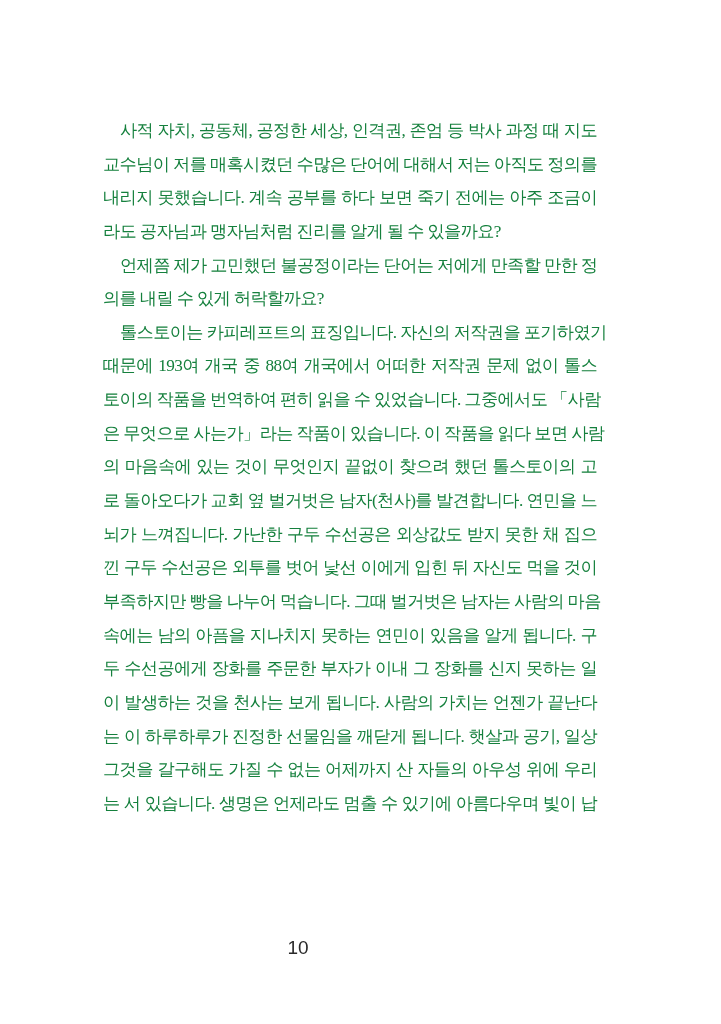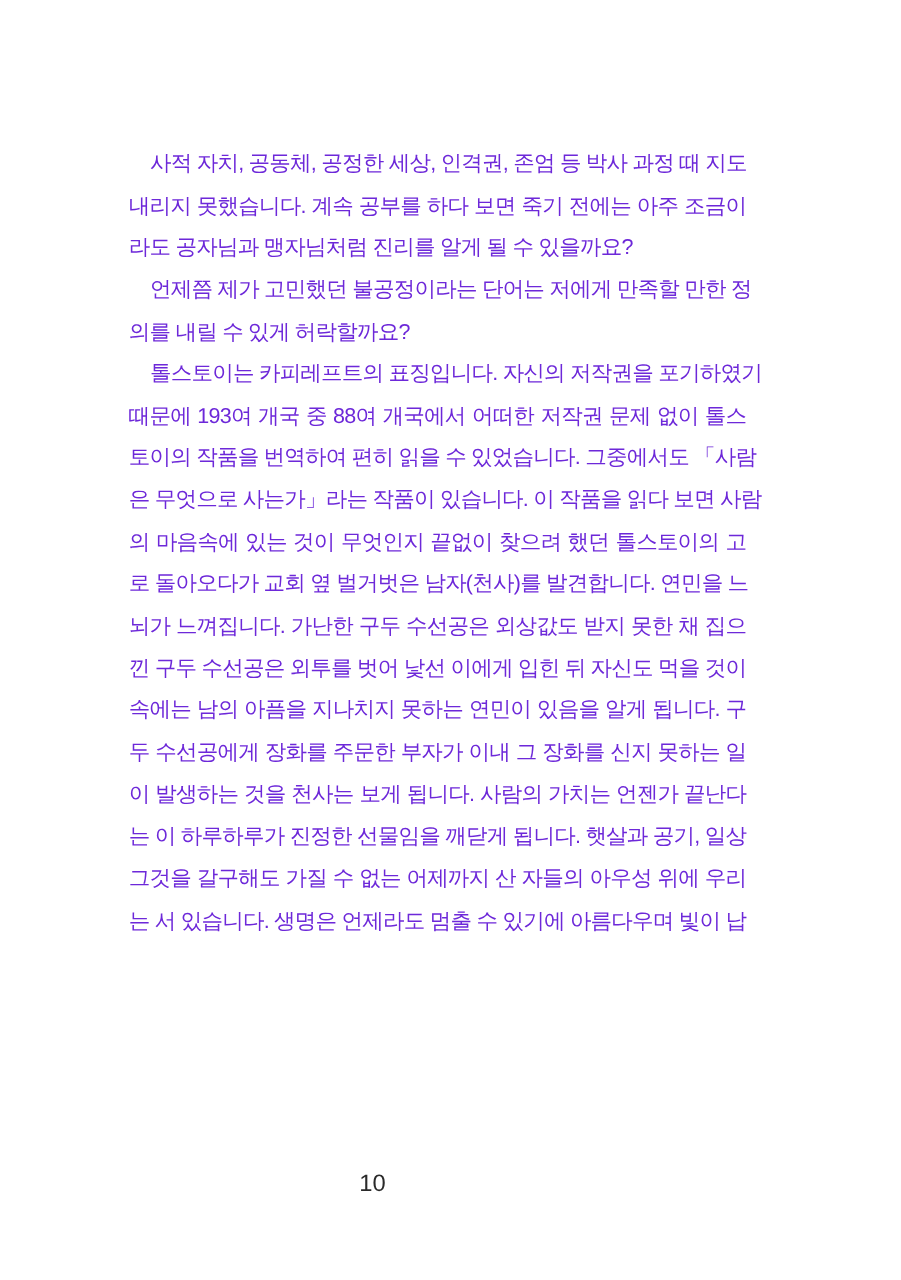--- a/index.html
+++ b/index.html
@@ -18,23 +18,23 @@
       left: 0; top: 0;
       width: 721px;
       height: 1024px;
       background: #ffffff;
     }
     .body-text {
       position: absolute;
       left: 103px;
       top: 114px;
       width: 494px;
-      font-family: Liberation Sans, sans-serif;
+      font-family: Liberation Serif, serif;
       font-size: 17.2px;
-      color: #6d28d9;
+      color: #15803d;
       line-height: 33.65px;
       letter-spacing: -0.6px;
     }
     .line {
       display: block;
       white-space: nowrap;
       text-align: justify;
       text-align-last: justify;
       height: 33.65px;
     }
@@ -55,34 +55,36 @@
       color: #2a2a2a;
     }
   </style>
 </head>
 <body>
 
 <div class="page">
   <div class="body-text">
 
     <span class="line indent">사적 자치, 공동체, 공정한 세상, 인격권, 존엄 등 박사 과정 때 지도</span>
+    <span class="line">교수님이 저를 매혹시켰던 수많은 단어에 대해서 저는 아직도 정의를</span>
     <span class="line">내리지 못했습니다. 계속 공부를 하다 보면 죽기 전에는 아주 조금이</span>
     <span class="line last">라도 공자님과 맹자님처럼 진리를 알게 될 수 있을까요?</span>
 
     <span class="line indent">언제쯤 제가 고민했던 불공정이라는 단어는 저에게 만족할 만한 정</span>
     <span class="line last">의를 내릴 수 있게 허락할까요?</span>
 
     <span class="line indent">톨스토이는 카피레프트의 표징입니다. 자신의 저작권을 포기하였기</span>
     <span class="line">때문에 193여 개국 중 88여 개국에서 어떠한 저작권 문제 없이 톨스</span>
     <span class="line">토이의 작품을 번역하여 편히 읽을 수 있었습니다. 그중에서도 「사람</span>
     <span class="line">은 무엇으로 사는가」라는 작품이 있습니다. 이 작품을 읽다 보면 사람</span>
     <span class="line">의 마음속에 있는 것이 무엇인지 끝없이 찾으려 했던 톨스토이의 고</span>
     <span class="line">로 돌아오다가 교회 옆 벌거벗은 남자(천사)를 발견합니다. 연민을 느</span>
     <span class="line">뇌가 느껴집니다. 가난한 구두 수선공은 외상값도 받지 못한 채 집으</span>
     <span class="line">낀 구두 수선공은 외투를 벗어 낯선 이에게 입힌 뒤 자신도 먹을 것이</span>
+    <span class="line">부족하지만 빵을 나누어 먹습니다. 그때 벌거벗은 남자는 사람의 마음</span>
     <span class="line">속에는 남의 아픔을 지나치지 못하는 연민이 있음을 알게 됩니다. 구</span>
     <span class="line">두 수선공에게 장화를 주문한 부자가 이내 그 장화를 신지 못하는 일</span>
     <span class="line">이 발생하는 것을 천사는 보게 됩니다. 사람의 가치는 언젠가 끝난다</span>
     <span class="line">는 이 하루하루가 진정한 선물임을 깨닫게 됩니다. 햇살과 공기, 일상</span>
     <span class="line">그것을 갈구해도 가질 수 없는 어제까지 산 자들의 아우성 위에 우리</span>
     <span class="line">는 서 있습니다. 생명은 언제라도 멈출 수 있기에 아름다우며 빛이 납</span>
   </div>
 
   <div class="page-number">10</div>
 </div>

